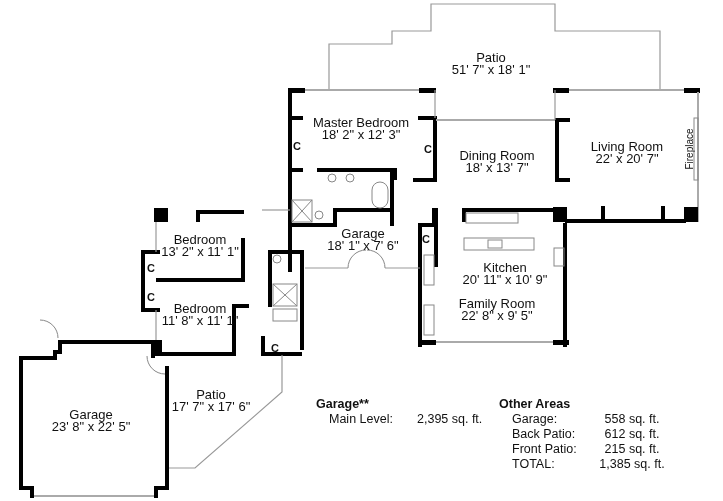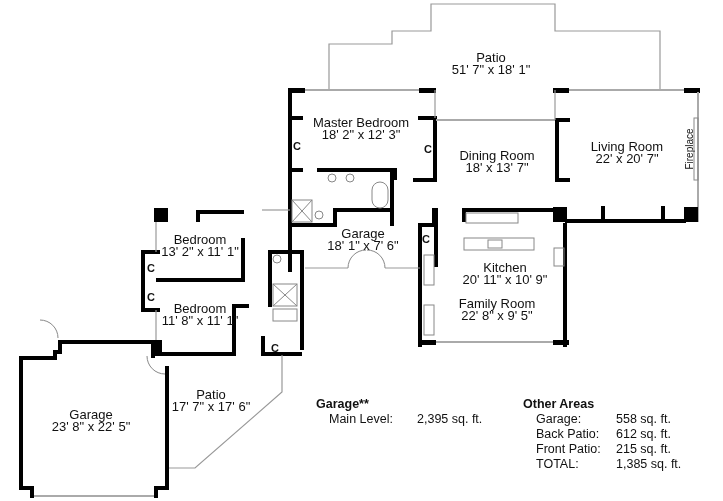--- a/index.html
+++ b/index.html
@@ -12,21 +12,21 @@
     .fix { stroke: #888; stroke-width: 1; fill: none; }
     .blk { fill: #000; }
     .lbl { position: absolute; text-align: center; font-size: 13px; line-height: 12px;
            white-space: nowrap; transform: translateX(-50%); }
     .closet { position: absolute; font-size: 11px; font-weight: bold; transform: translate(-50%,-50%); }
     .fireplace { position: absolute; font-size: 10px; transform: translate(-50%,-50%) rotate(-90deg); }
     .totals { position: absolute; font-size: 12.5px; line-height: 15px; }
     .totals .h { font-weight: bold; }
     .row { display: flex; margin-left: 13px; }
     .row .k { display: inline-block; }
-    .row .v { display: inline-block; text-align: left; }
+    .row .v { display: inline-block; text-align: center; }
   </style>
 </head>
 <body>
 
 <svg class="plan" width="723" height="501" viewBox="0 0 723 501">
 
   <polyline class="thin" points="329,89 329,44 392,44 392,31 431,31 431,4 555,4 555,31 660,31 660,89"></polyline>
 
   <g>
     <rect class="blk" x="288" y="88" width="17" height="5"></rect>
@@ -195,21 +195,21 @@
 <div class="fireplace" style="left:689px;top:149px">Fireplace</div>
 
 <div class="totals" style="left:316px;top:397px">
   <div class="h">Garage**</div>
   <div class="row">
     <span class="k" style="width:88px">Main Level:</span>
     <span class="v">2,395 sq. ft.</span>
   </div>
 </div>
 
-<div class="totals" style="left:523px;top:397px">
+<div class="totals" style="left:499px;top:397px">
   <div class="h">Other Areas</div>
   <div class="row">
     <span class="k" style="width:80px">Garage:</span>
     <span class="v" style="width:80px">558 sq. ft.</span>
   </div>
   <div class="row">
     <span class="k" style="width:80px">Back Patio:</span>
     <span class="v" style="width:80px">612 sq. ft.</span>
   </div>
   <div class="row">

